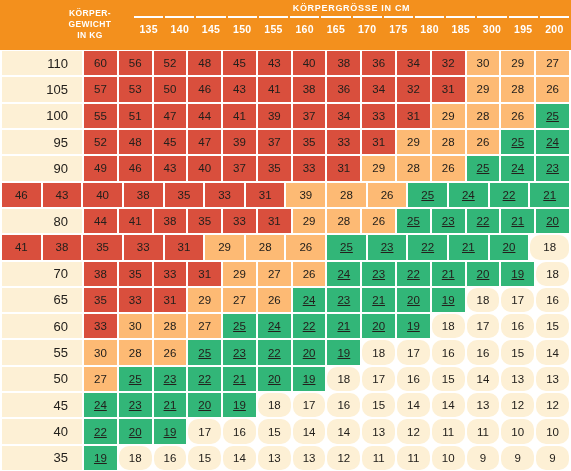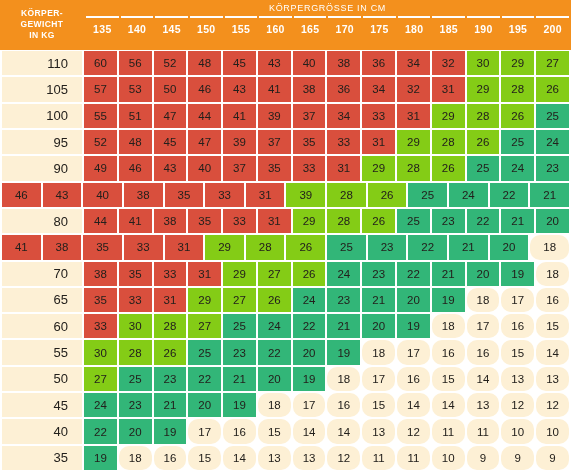--- a/index.html
+++ b/index.html
@@ -39,36 +39,37 @@
     flex-direction: column;
     align-items: center;
     justify-content: center;
     color: #ffffff;
     font-weight: bold;
     font-size: 8.5px;
     letter-spacing: 0.4px;
     line-height: 11px;
     text-align: center;
     padding-bottom: 1px;
+    padding-left: 48px;
   }
   .corner-cell span { display: block; white-space: nowrap; }
 
   .header-right {
     flex: 1 1 auto;
     display: flex;
     flex-direction: column;
   }
 
   .header-title {
     height: 16px;
     display: flex;
     align-items: center;
     justify-content: center;
     color: #ffffff;
-    font-weight: normal;
+    font-weight: bold;
     font-size: 9px;
     letter-spacing: 0.7px;
     white-space: nowrap;
   }
 
   .header-cols {
     height: 26px;
     display: flex;
     flex-direction: row;
     gap: 2px;
@@ -125,22 +126,22 @@
     flex: 1 1 0;
     display: flex;
     align-items: center;
     justify-content: center;
     font-size: 11.5px;
     color: #23201c;
     box-sizing: border-box;
   }
 
   .c-red    { background: #d94f3d; }
-  .c-orange { background: #84cc16; text-align: center; }
-  .c-green  { background: #32b678; }
+  .c-orange { background: #fdba74; text-align: center; }
+  .c-green  { background: #32b678; text-decoration: underline; }
   .c-none   { background: #fdf0d5; border-radius: 10px; }
 </style>
 </head>
 <body>
 
 <div id="bmi-table">
 
   <div class="header-block">
     <div class="corner-cell">
       <span>KÖRPER-</span>
@@ -154,21 +155,21 @@
           <div class="col-head">140</div>
           <div class="col-head">145</div>
           <div class="col-head">150</div>
           <div class="col-head">155</div>
           <div class="col-head">160</div>
           <div class="col-head">165</div>
           <div class="col-head">170</div>
           <div class="col-head">175</div>
           <div class="col-head">180</div>
           <div class="col-head">185</div>
-          <div class="col-head">190</div>
+          <div class="col-head">300</div>
           <div class="col-head">195</div>
           <div class="col-head">200</div>
         </div>
     </div>
   </div>
 
   <div class="body-block" id="table-body">
       <div class="data-row">
         <div class="weight-cell">110</div>
         <div class="bmi-cell c-red">60</div>

